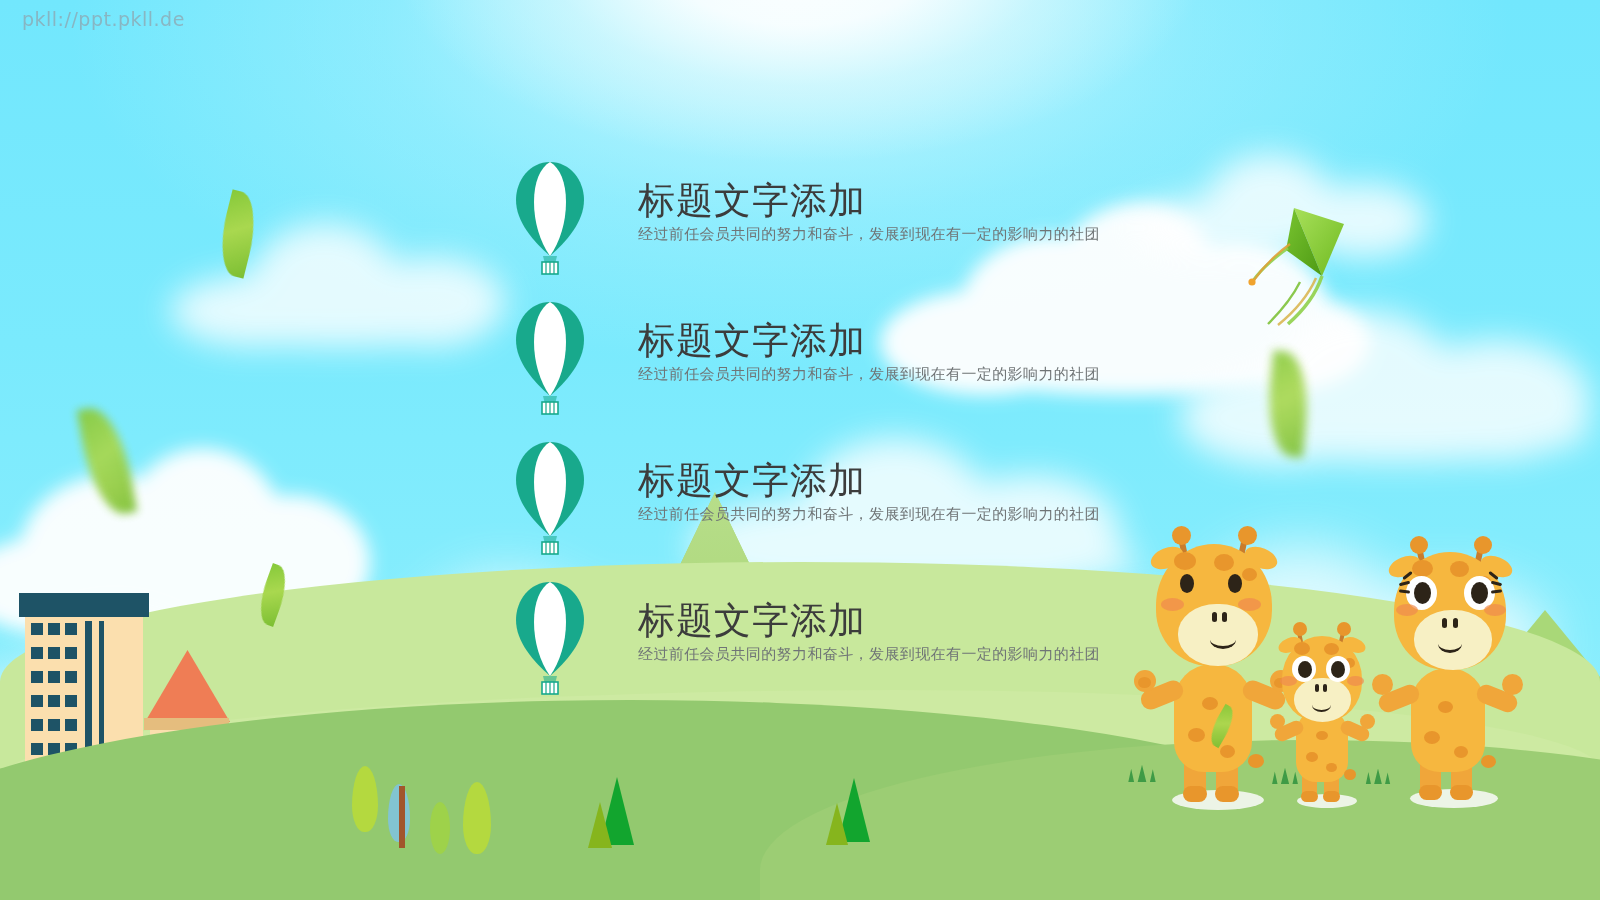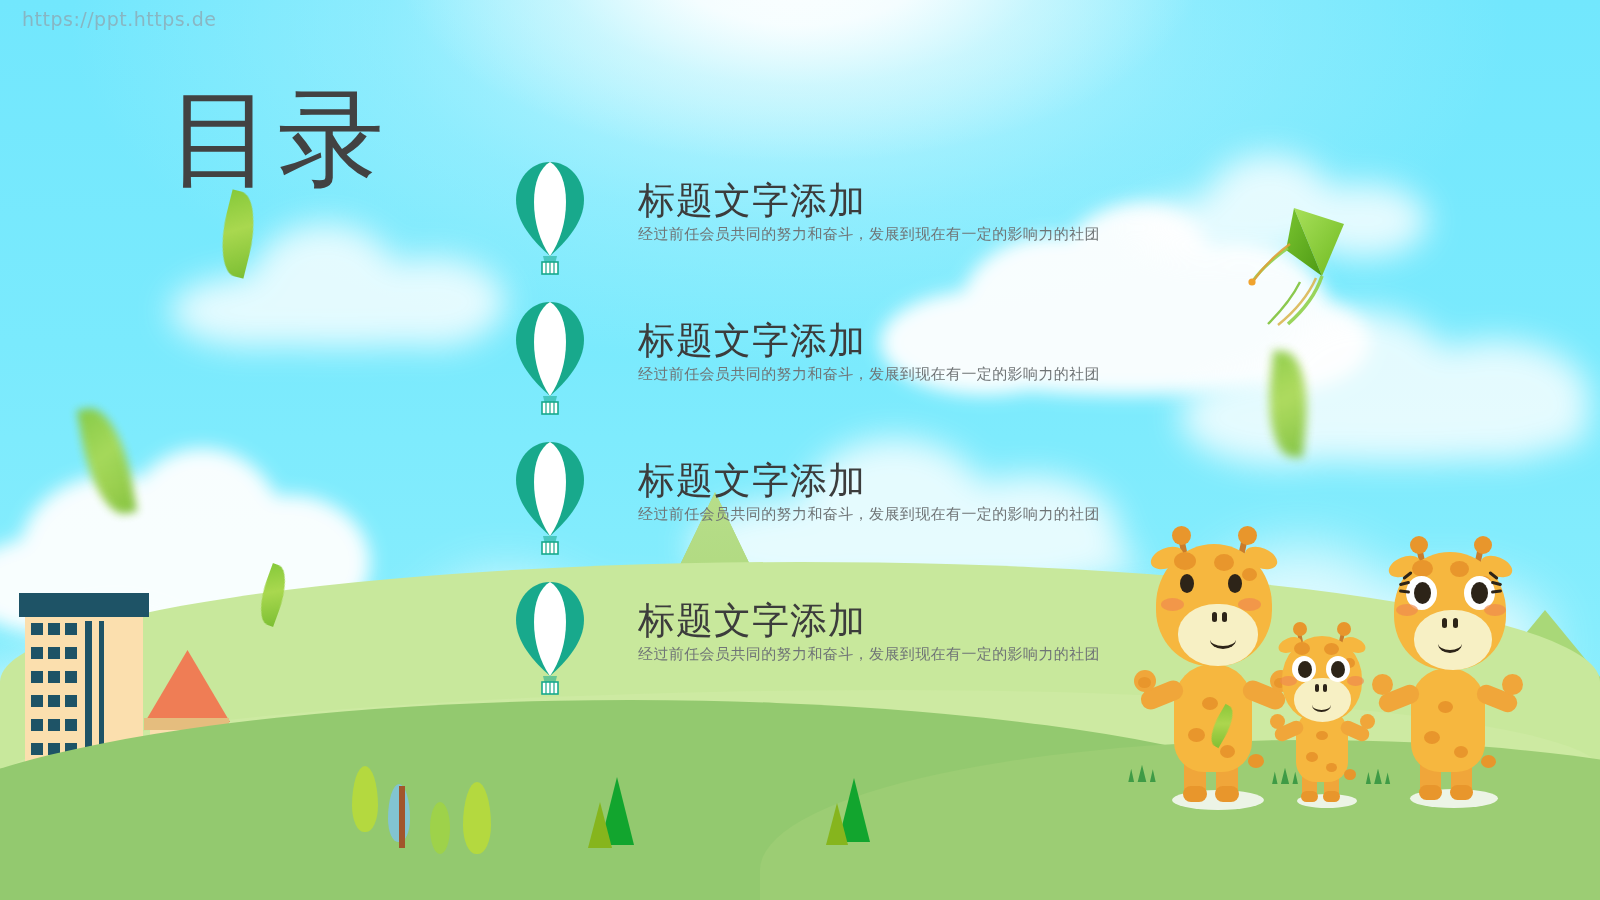--- a/index.html
+++ b/index.html
@@ -545,23 +545,22 @@
       <path d="M82 22 L110 90 L74 64 Z" fill="url(#kg2)"></path>
       <path d="M110 90 C104 108 92 124 76 138" stroke="#8fd04a" stroke-width="3.5" fill="none" opacity=".9"></path>
       <path d="M104 92 C96 110 82 126 66 139" stroke="#d8b34a" stroke-width="2.5" fill="none" opacity=".85"></path>
       <path d="M76 62 C62 72 50 82 40 96" stroke="#8fd04a" stroke-width="3" fill="none" opacity=".9"></path>
       <path d="M78 58 C64 68 52 80 42 94" stroke="#e0a13a" stroke-width="2.2" fill="none" opacity=".9"></path>
       <circle cx="40" cy="96" r="3.6" fill="#f0a32e"></circle>
       <path d="M88 96 C80 112 68 126 56 138" stroke="#6fba21" stroke-width="2.4" fill="none" opacity=".8"></path>
     </svg>
   </div>
 
-  <div class="watermark">https://ppt.https.de</div>
-
-  <div class="page-title">目录</div>
+  <div class="watermark">pkll://ppt.pkll.de</div>
+
 
   <div class="toc">
 
     <div class="toc-item i1">
       <div class="balloon-wrap">
         <svg width="76" height="118" viewBox="0 0 76 118">
           <path d="M38 2 C58 2 72 20 72 40 C72 62 54 82 38 96 C22 82 4 62 4 40 C4 20 18 2 38 2 Z" fill="#18a98c"></path>
           <path d="M38 2 C48 8 54 22 54 42 C54 62 48 82 38 96 C28 82 22 62 22 42 C22 22 28 8 38 2 Z" fill="#ffffff"></path>
           <path d="M31 96 L45 96 L43 104 L33 104 Z" fill="#18a98c" opacity=".55"></path>
           <rect x="30" y="102" width="16" height="12" fill="#ffffff" stroke="#18a98c" stroke-width="1.6"></rect>

